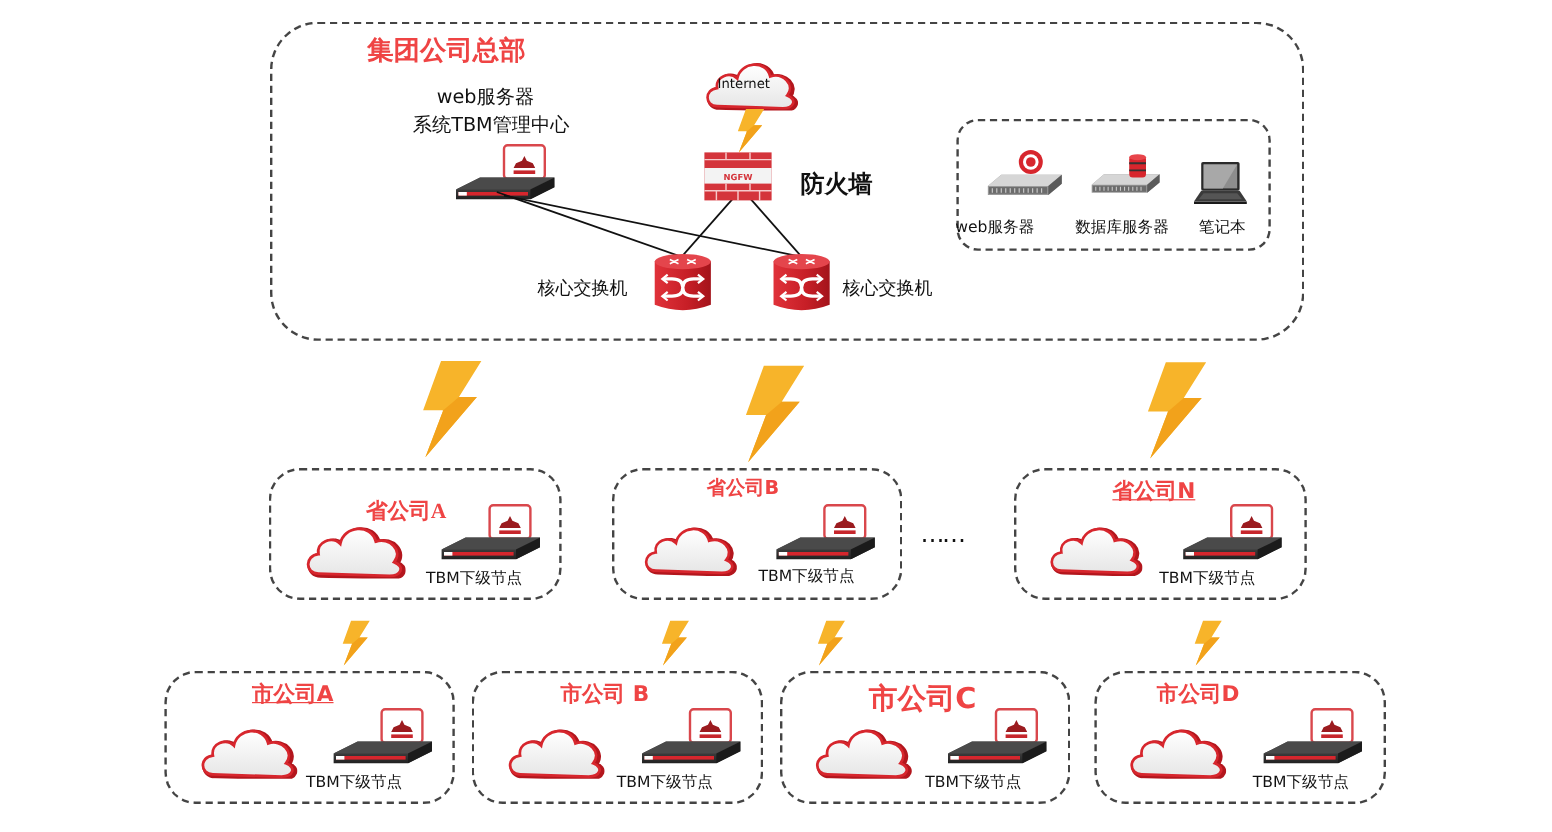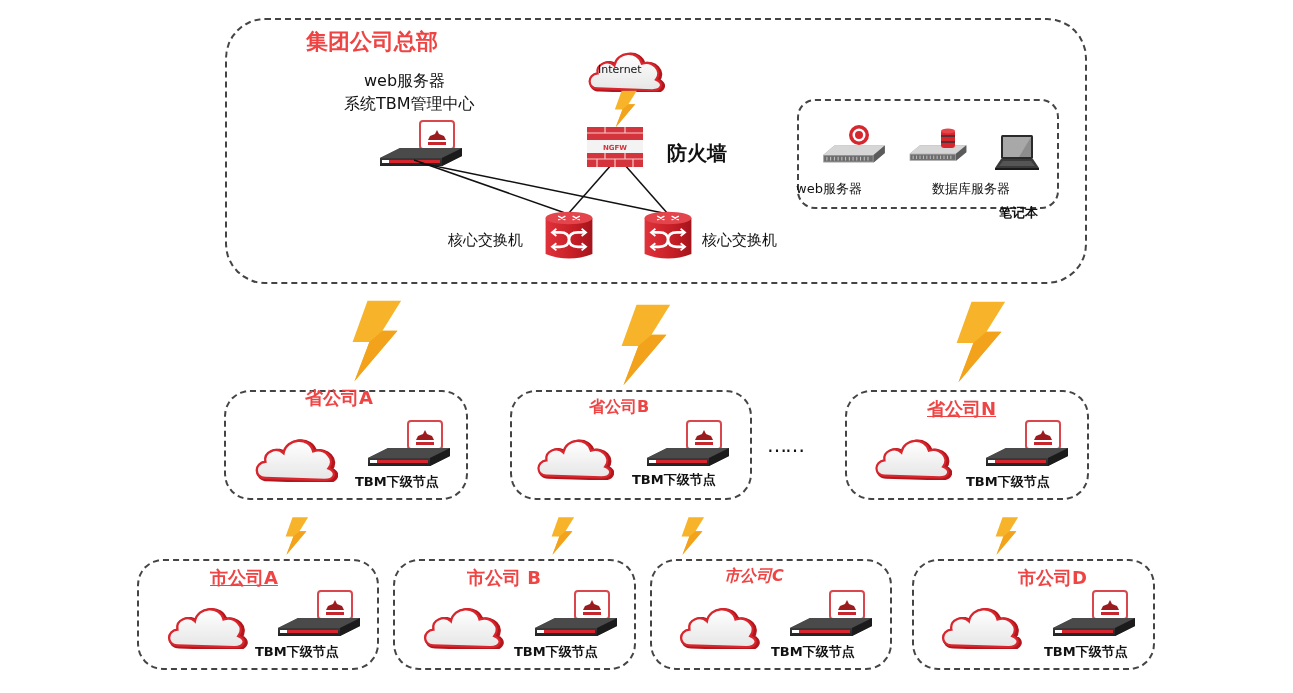--- a/index.html
+++ b/index.html
@@ -3,21 +3,21 @@
 <meta charset="utf-8">
 <style>
   html, body { margin:0; padding:0; background:#ffffff; }
   body { width:1293px; height:693px; position:relative; overflow:hidden;
          font-family:"DejaVu Sans","Liberation Sans",sans-serif; color:#111; }
   .dash-box { position:absolute; border:2px dashed #444; border-radius:26px; box-sizing:border-box; }
   .hq-box { border-radius:40px; }
   .title { position:absolute; font-weight:bold; color:#ef4444; white-space:nowrap; }
   .label { position:absolute; font-weight:normal; color:#111; white-space:nowrap; }
   svg.icon { position:absolute; overflow:visible; }
-  .small-lbl { font-size:13px; font-weight:bold; }
+  .small-lbl { font-size:13px; font-weight:normal; }
 </style>
 </head>
 <body>
 
 <svg width="0" height="0" style="position:absolute">
   <defs>
     <linearGradient id="cloudFill" x1="0" y1="0" x2="0" y2="1">
       <stop offset="0" stop-color="#ffffff"></stop>
       <stop offset="1" stop-color="#e6e6e6"></stop>
     </linearGradient>
@@ -120,44 +120,44 @@
 <div class="label small-lbl" style="left:796px; top:180px; font-weight:normal;">web服务器</div>
 
 <svg class="icon" style="left:908px; top:140px;" width="60" height="26">
     <use href="#rack-server"></use>
   </svg>
 <svg class="icon" style="left:941px; top:128px;" width="14" height="22" viewBox="0 0 14 22">
   <rect x="0" y="2" width="14" height="18" rx="3" fill="#d7262d"></rect>
   <path d="M0 8 L14 8 M0 14 L14 14" stroke="#333" stroke-width="1.6"></path>
   <ellipse cx="7" cy="3" rx="7" ry="2.5" fill="#e8454b"></ellipse>
 </svg>
-<div class="label small-lbl" style="left:896px; top:180px; font-weight:normal;margin-left:36px;">数据库服务器</div>
+<div class="label small-lbl" style="left:896px; top:180px; font-weight:normal;">数据库服务器</div>
 
 <svg class="icon" style="left:995px; top:134px;" width="44" height="38" viewBox="0 0 44 38">
   <rect x="6" y="1" width="32" height="24" rx="1.5" fill="#2a2a2a"></rect>
   <rect x="8" y="3" width="28" height="20" fill="#8d8d8d"></rect>
   <path d="M8 3 L36 3 L24 23 L8 23 Z" fill="#a8a8a8"></path>
   <path d="M6 25 L38 25 L44 34 L0 34 Z" fill="#3a3a3a"></path>
   <path d="M8 27 L36 27 L40 32 L4 32 Z" fill="#555"></path>
   <rect x="0" y="34" width="44" height="2" fill="#1a1a1a"></rect>
 </svg>
-<div class="label small-lbl" style="left:999px; top:180px; font-weight:bold;margin-top:24px;">笔记本</div>
+<div class="label small-lbl" style="left:999px; top:180px; font-weight:normal;">笔记本</div>
 
 <svg class="icon" style="left:347px; top:298px;" width="56" height="86">
     <use href="#bolt"></use>
   </svg>
 <svg class="icon" style="left:616px; top:303px;" width="56" height="84">
     <use href="#bolt"></use>
   </svg>
 <svg class="icon" style="left:951px; top:300px;" width="56" height="84">
     <use href="#bolt"></use>
   </svg>
 
 <div class="dash-box" style="left:224px; top:390px; width:244px; height:110px;"></div>
-<div class="title" style="left:305px; top:386px; font-size:18px;">省公司A</div>
+<div class="title" style="left:305px; top:414px; font-size:18px;font-family:Liberation Serif, serif;">省公司A</div>
 <svg class="icon" style="left:252px; top:432px;" width="86" height="50">
     <use href="#cloud"></use>
   </svg>
 <svg class="icon" style="left:364px; top:420px;" width="90" height="56">
     <use href="#tbm-device"></use>
   </svg>
 <div class="label small-lbl" style="left:355px; top:473px;">TBM下级节点</div>
 
 <div class="dash-box" style="left:510px; top:390px; width:242px; height:110px;"></div>
 <div class="title" style="left:589px; top:397px; font-size:16px;">省公司B</div>
@@ -208,30 +208,30 @@
 <div class="title" style="left:467px; top:566px; font-size:18px;">市公司 B</div>
 <svg class="icon" style="left:420px; top:601px;" width="84" height="48">
     <use href="#cloud"></use>
   </svg>
 <svg class="icon" style="left:531px; top:590px;" width="90" height="56">
     <use href="#tbm-device"></use>
   </svg>
 <div class="label small-lbl" style="left:514px; top:643px;">TBM下级节点</div>
 
 <div class="dash-box" style="left:650px; top:559px; width:242px; height:111px;"></div>
-<div class="title" style="left:724px; top:566px; font-size:16px;font-style:italic;">市公司C</div>
+<div class="title" style="left:724px; top:566px; font-size:24px;">市公司C</div>
 <svg class="icon" style="left:676px; top:601px;" width="84" height="48">
     <use href="#cloud"></use>
   </svg>
 <svg class="icon" style="left:786px; top:590px;" width="90" height="56">
     <use href="#tbm-device"></use>
   </svg>
 <div class="label small-lbl" style="left:771px; top:643px;">TBM下级节点</div>
 
 <div class="dash-box" style="left:912px; top:559px; width:243px; height:111px;"></div>
-<div class="title" style="left:1018px; top:566px; font-size:18px;">市公司D</div>
+<div class="title" style="left:964px; top:566px; font-size:18px;">市公司D</div>
 <svg class="icon" style="left:938px; top:601px;" width="84" height="48">
     <use href="#cloud"></use>
   </svg>
 <svg class="icon" style="left:1049px; top:590px;" width="90" height="56">
     <use href="#tbm-device"></use>
   </svg>
 <div class="label small-lbl" style="left:1044px; top:643px;">TBM下级节点</div>
 
 </body></html>

